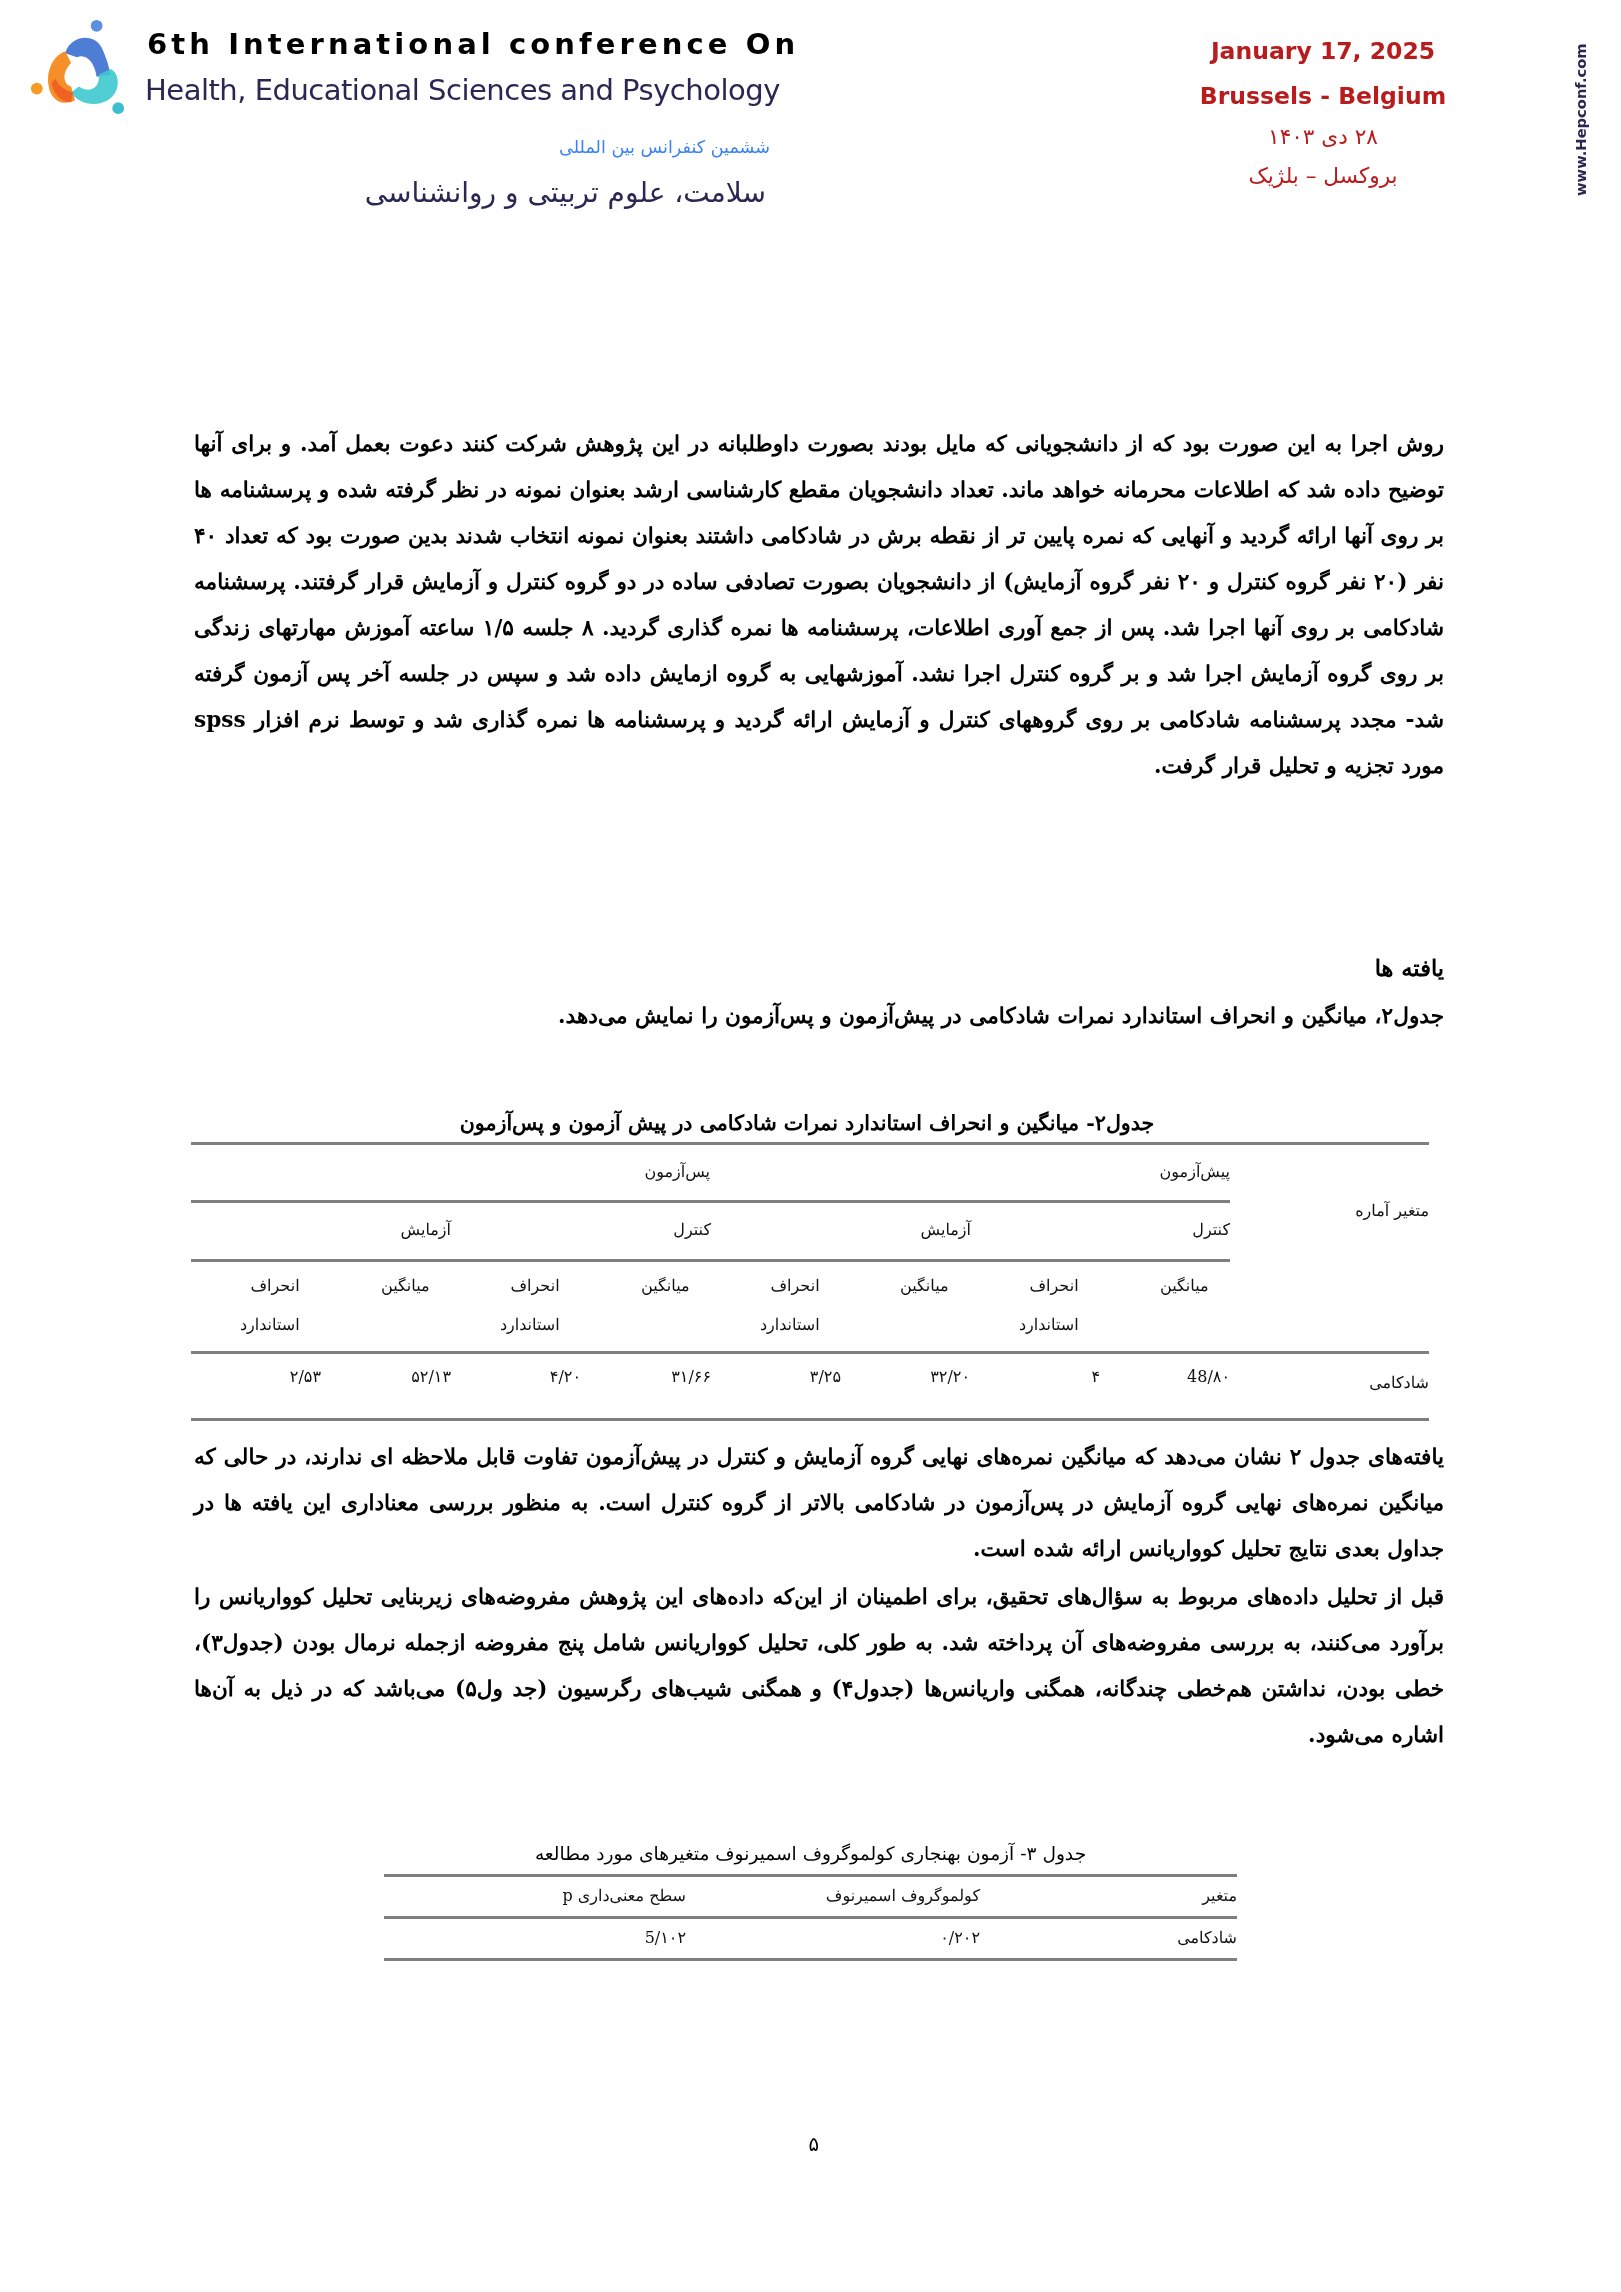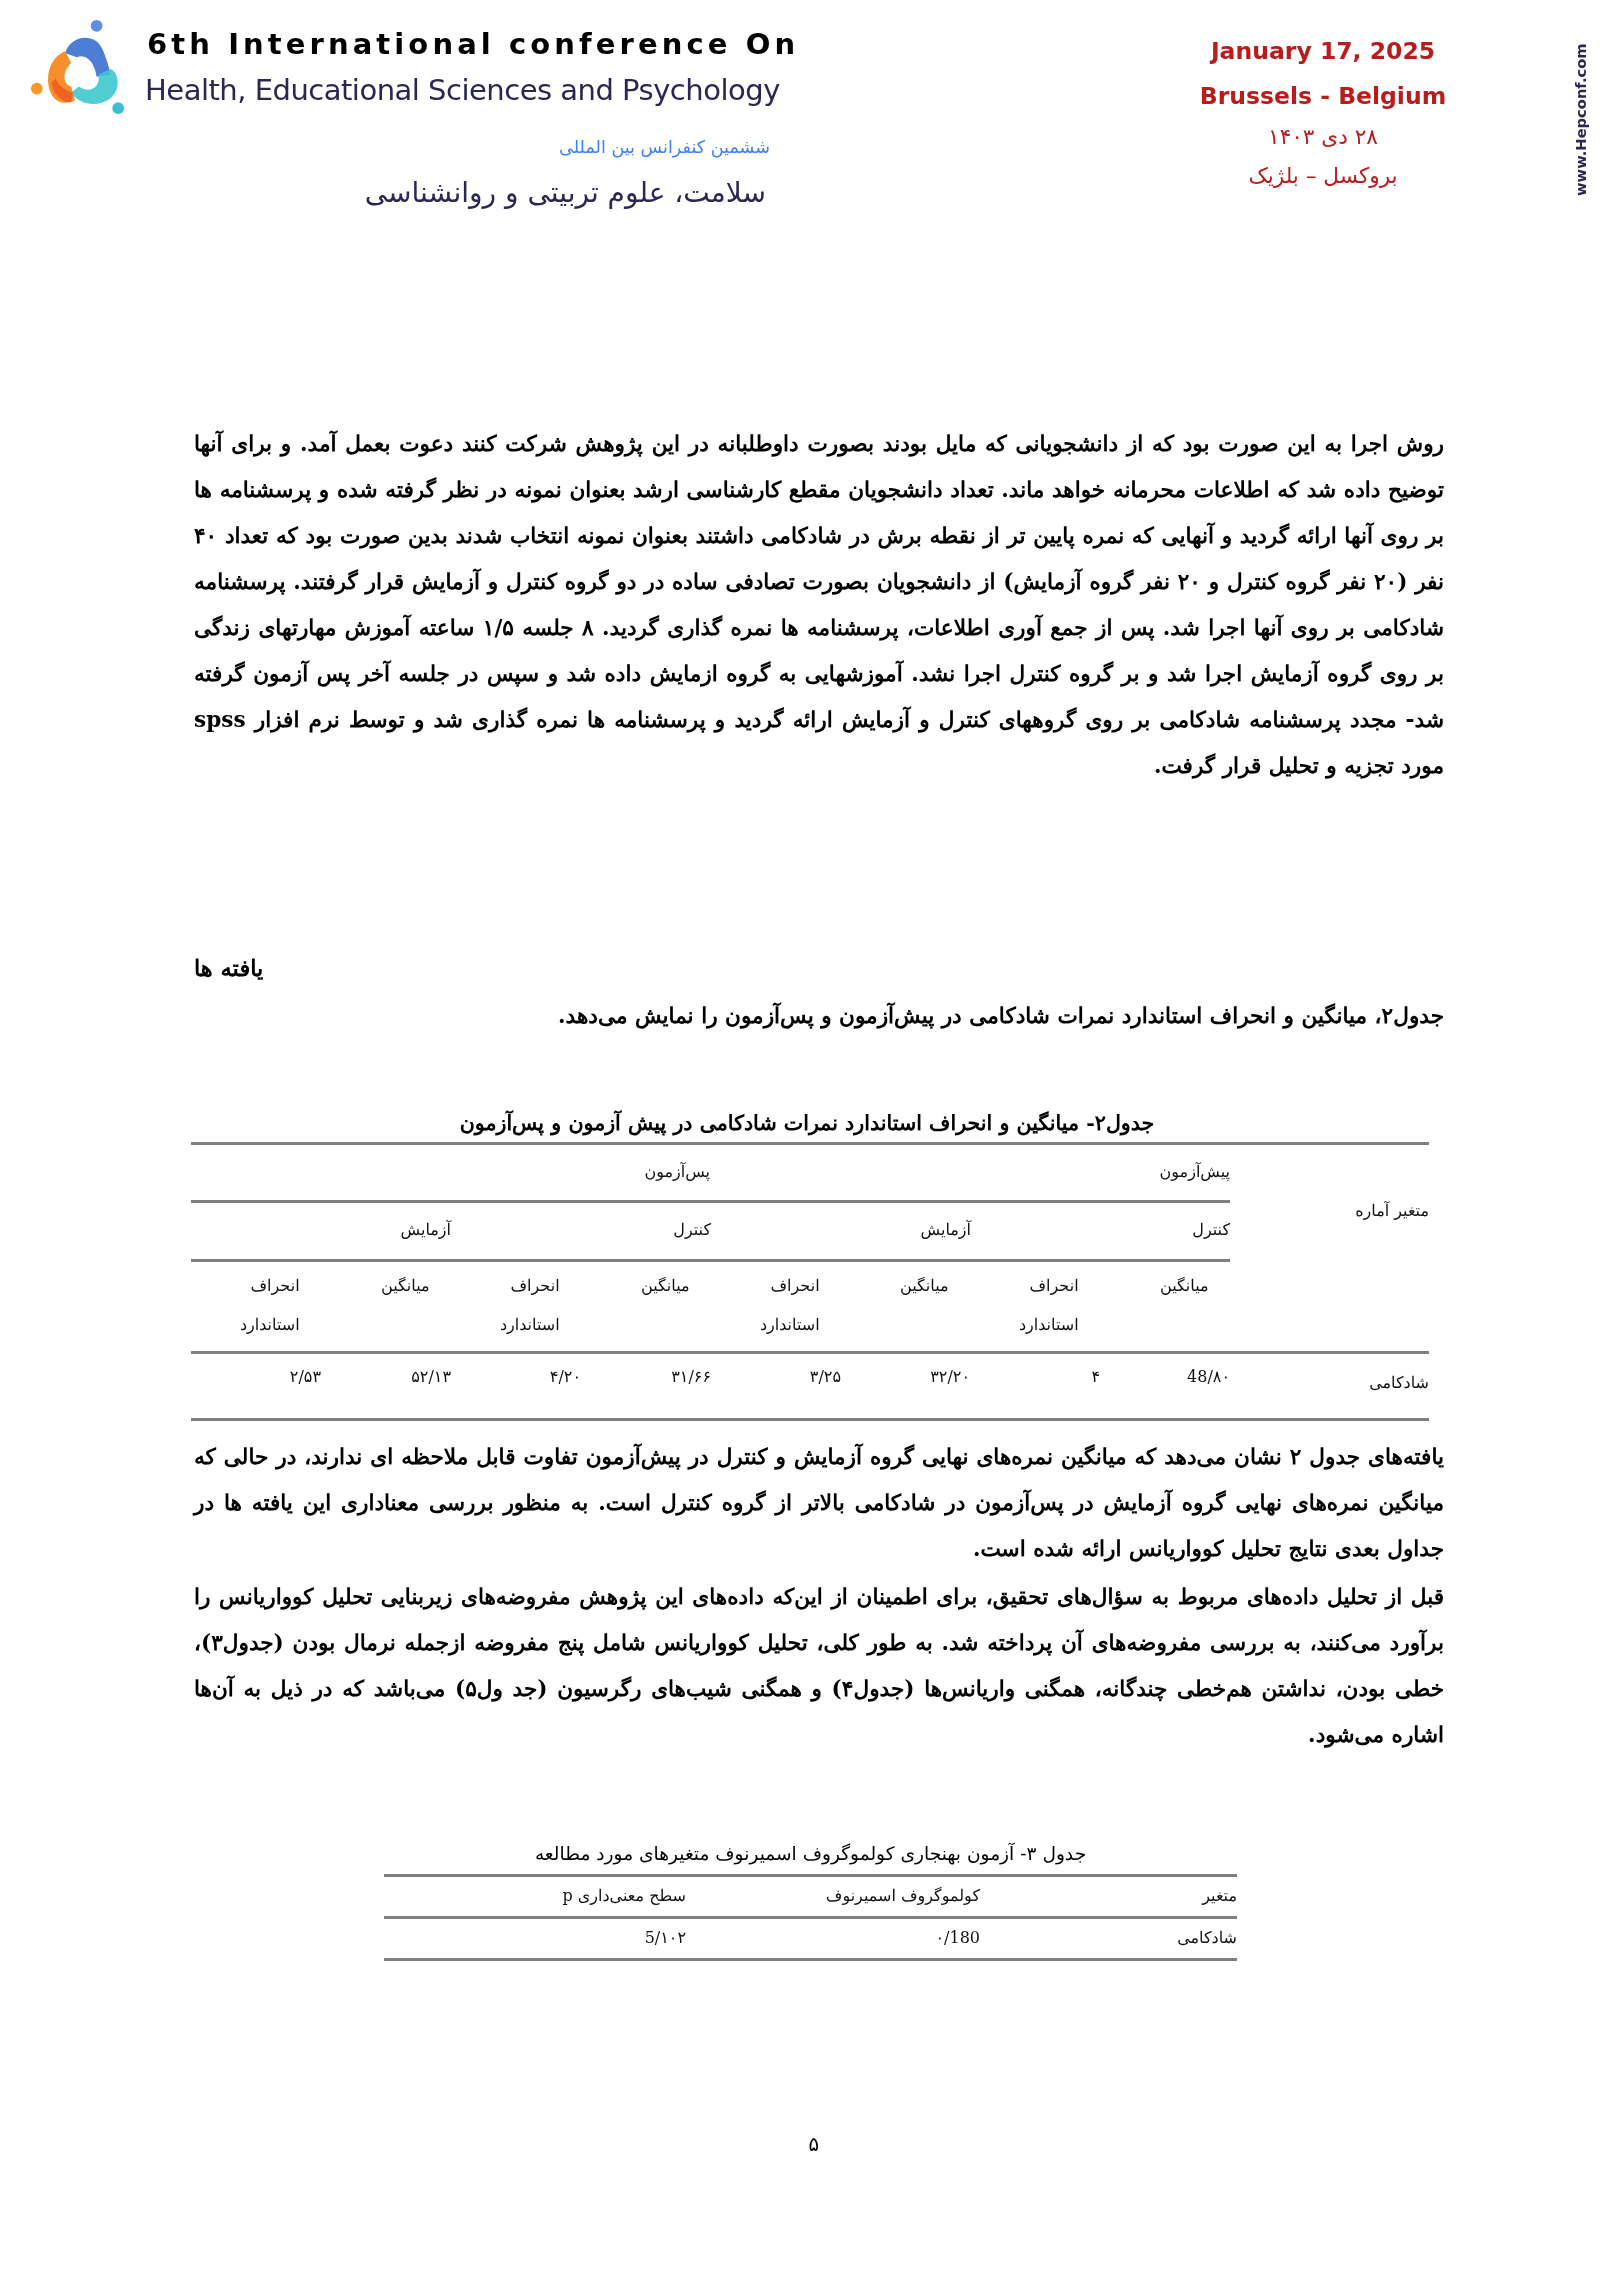--- a/index.html
+++ b/index.html
@@ -21,21 +21,21 @@
   .loc-en { top: 74px; font-size: 23.5px; font-weight: bold; }
   .date-fa { top: 116px; font-size: 21.6px; direction: rtl; }
   .loc-fa { top: 155px; font-size: 21.6px; direction: rtl; }
   .site-url { left: 1572px; top: 196px; transform: rotate(-90deg); transform-origin: left top;
               font-size: 14.7px; font-weight: bold; color: #2b2753; white-space: nowrap; }
 
   
   .para { left: 194px; width: 1250px; direction: rtl; text-align: justify; text-align-last: right;
           font-family: "DejaVu Serif", serif; font-size: 21.6px; line-height: 46px; }
   .p1 { top: 421px; font-weight: bold; }
-  .heading { left: 194px; width: 1250px; top: 955px; direction: rtl; text-align: left;
+  .heading { left: 194px; width: 1250px; top: 955px; direction: rtl; text-align: right;
              font-weight: bold; font-size: 22.5px; font-family: "DejaVu Serif", serif; }
   .intro { left: 194px; width: 1250px; top: 1003px; direction: rtl; text-align: right;
            font-family: "DejaVu Serif", serif; font-size: 21.6px; font-weight: bold; }
   .p2 { top: 1434px; font-weight: bold; }
   .p3 { top: 1574px; font-weight: bold; }
 
   
   .t2-caption { left: 188px; width: 1238px; top: 1111px; text-align: center; direction: rtl;
                 font-size: 20.6px; font-weight: bold; font-family: "DejaVu Serif", serif; }
   .hline { position: absolute; height: 2.9px; background: #7f7f7f; }
@@ -123,17 +123,17 @@
 <div class="abs t3-caption">جدول ۳- آزمون بهنجاری کولموگروف اسمیرنوف متغیرهای مورد مطالعه</div>
 <div class="hline" style="left:384px; width:853px; top:1874px;"></div>
 <div class="hline" style="left:384px; width:853px; top:1916px;"></div>
 <div class="hline" style="left:384px; width:853px; top:1958px;"></div>
 
 <div class="cell" style="left:980px; width:257px; top:1876px;">متغیر</div>
 <div class="cell" style="left:686px; width:294px; top:1876px;">کولموگروف  اسمیرنوف</div>
 <div class="cell" style="left:384px; width:302px; top:1876px;">سطح معنی‌داری p</div>
 
 <div class="cell" style="left:980px; width:257px; top:1918px;">شادکامی</div>
-<div class="cell" style="left:686px; width:294px; top:1918px;">۰/180</div>
+<div class="cell" style="left:686px; width:294px; top:1918px;">۰/۲۰۲</div>
 <div class="cell" style="left:384px; width:302px; top:1918px;">5/۱۰۲</div>
 
 <div class="abs page-num">۵</div>
 
 
 </body></html>

